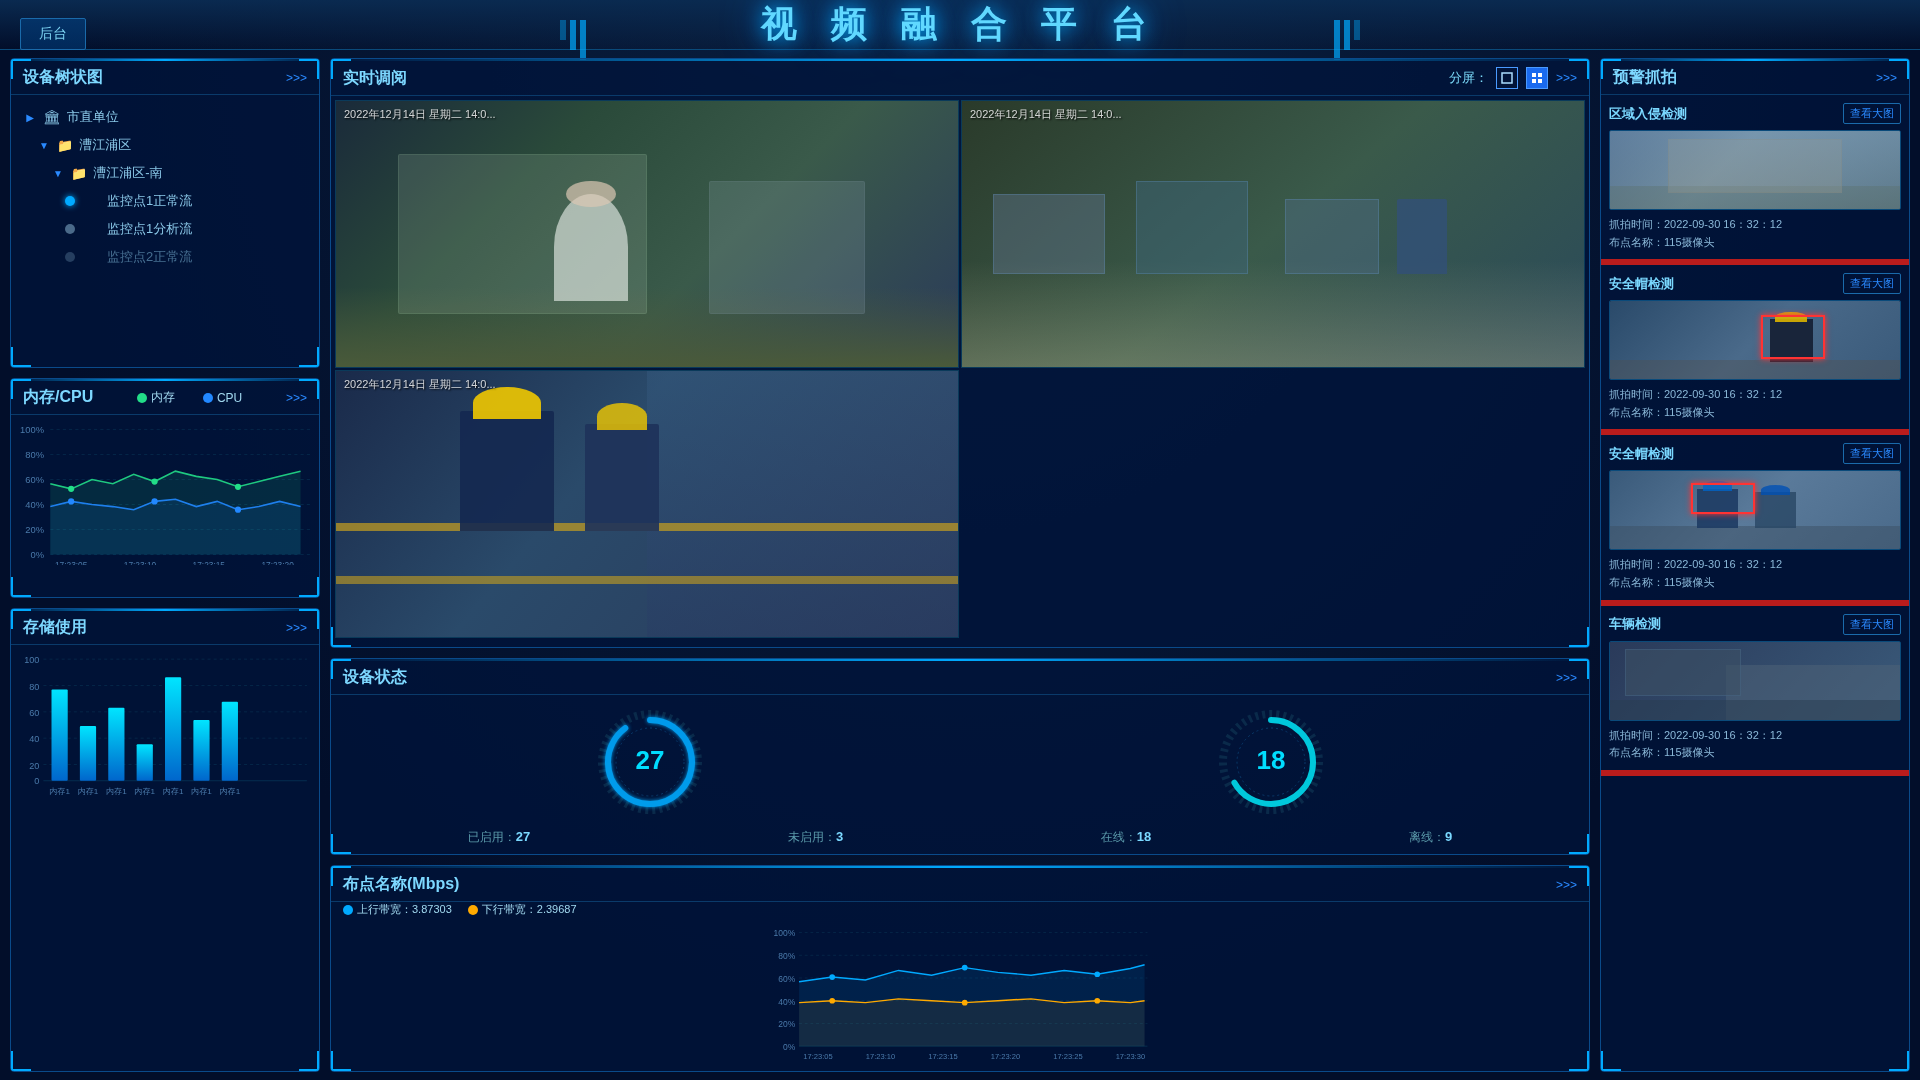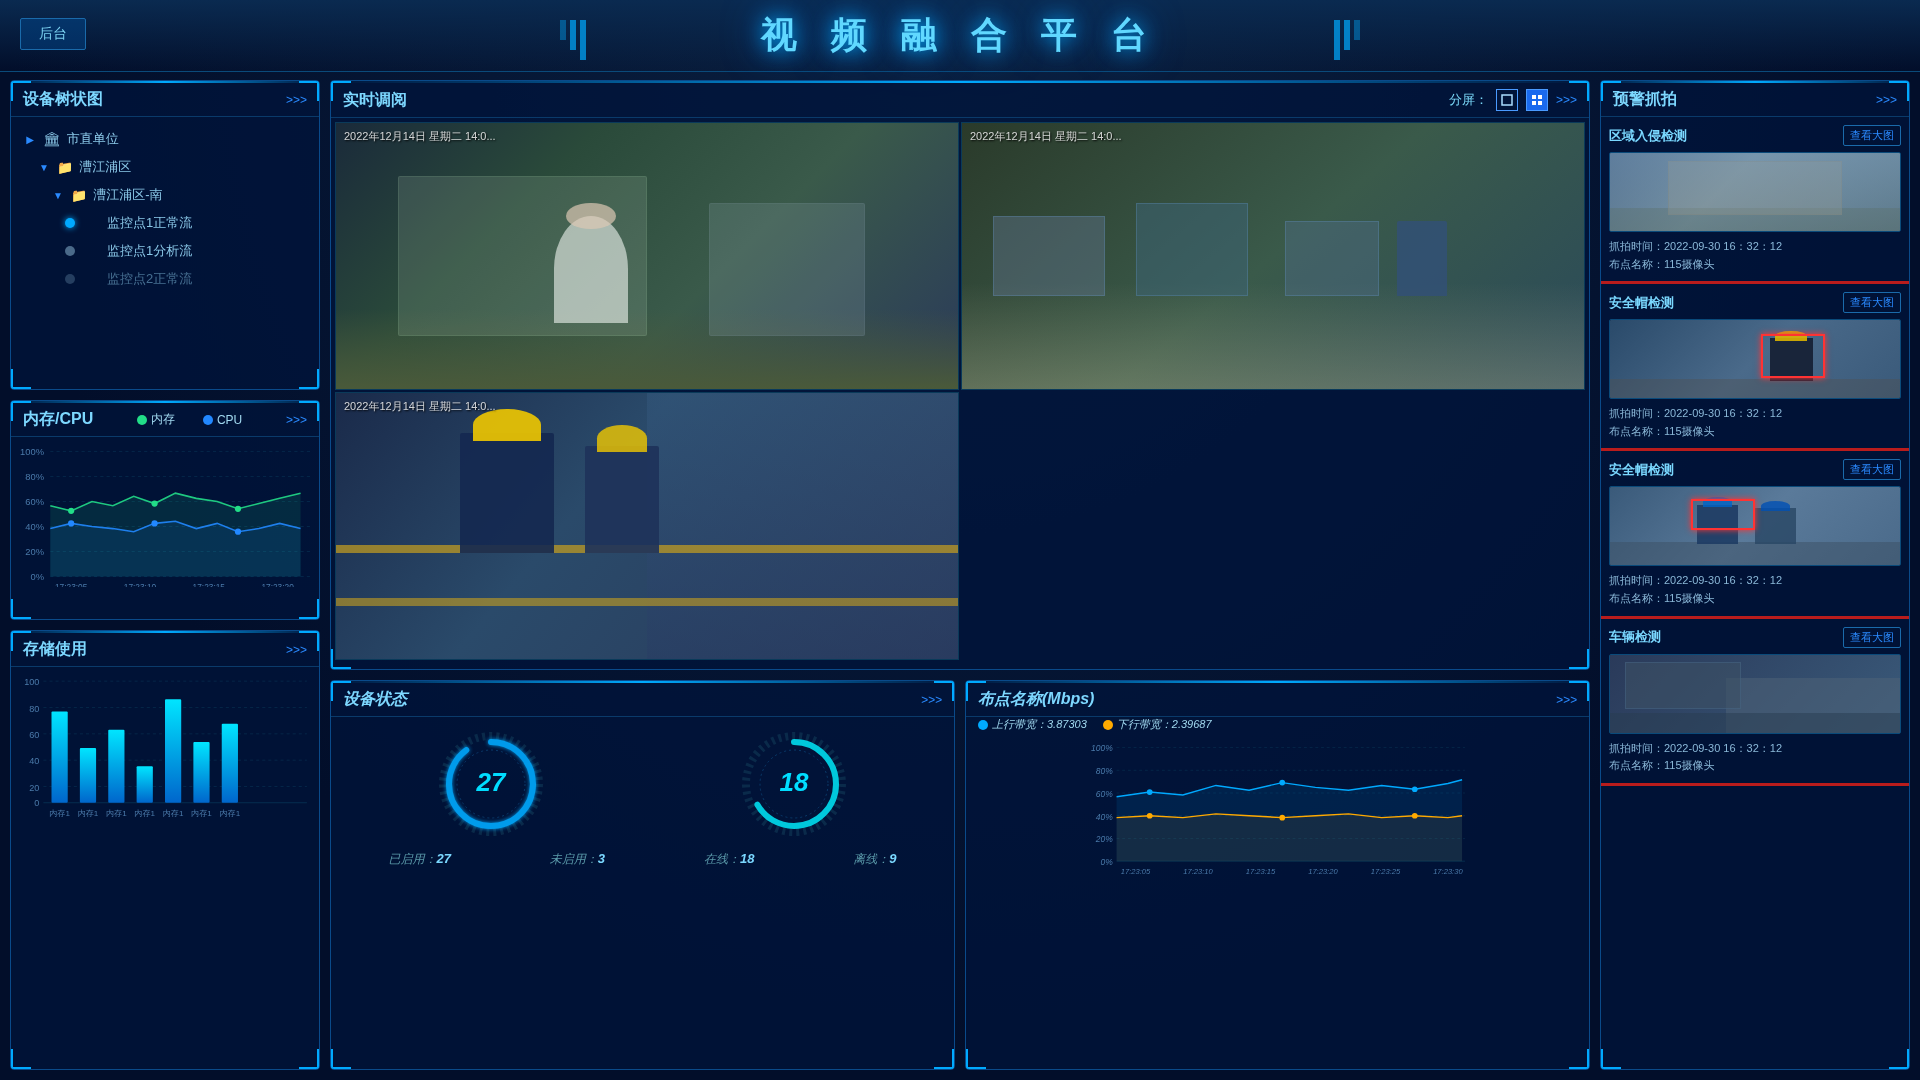--- a/index.html
+++ b/index.html
@@ -276,23 +276,22 @@
       font-size: 11px;
       color: #ffffffcc;
       z-index: 2;
       text-shadow: 1px 1px 2px #000;
     }
 
     
     .bottom-center {
       flex: 1;
       display: grid;
-      grid-template-columns: 1fr 1fr;
+      grid-template-columns: 1fr;
       gap: 10px;
-      font-style: italic;
     }
 
     
     .device-status-panel {
       height: 100%;
     }
     .gauge-row {
       display: flex;
       justify-content: space-around;
       align-items: center;
@@ -340,21 +339,21 @@
     .right-col {
       display: flex;
       flex-direction: column;
       gap: 0;
     }
     .alert-panel {
       flex: 1;
       overflow-y: auto;
     }
     .alert-item {
-      border-bottom: 3px solid #b91c1c;
+      border-bottom: 6px solid #b91c1c;
       padding: 8px;
     }
     .alert-item-header {
       display: flex;
       justify-content: space-between;
       align-items: center;
       margin-bottom: 6px;
     }
     .alert-type {
       font-size: 13px;

